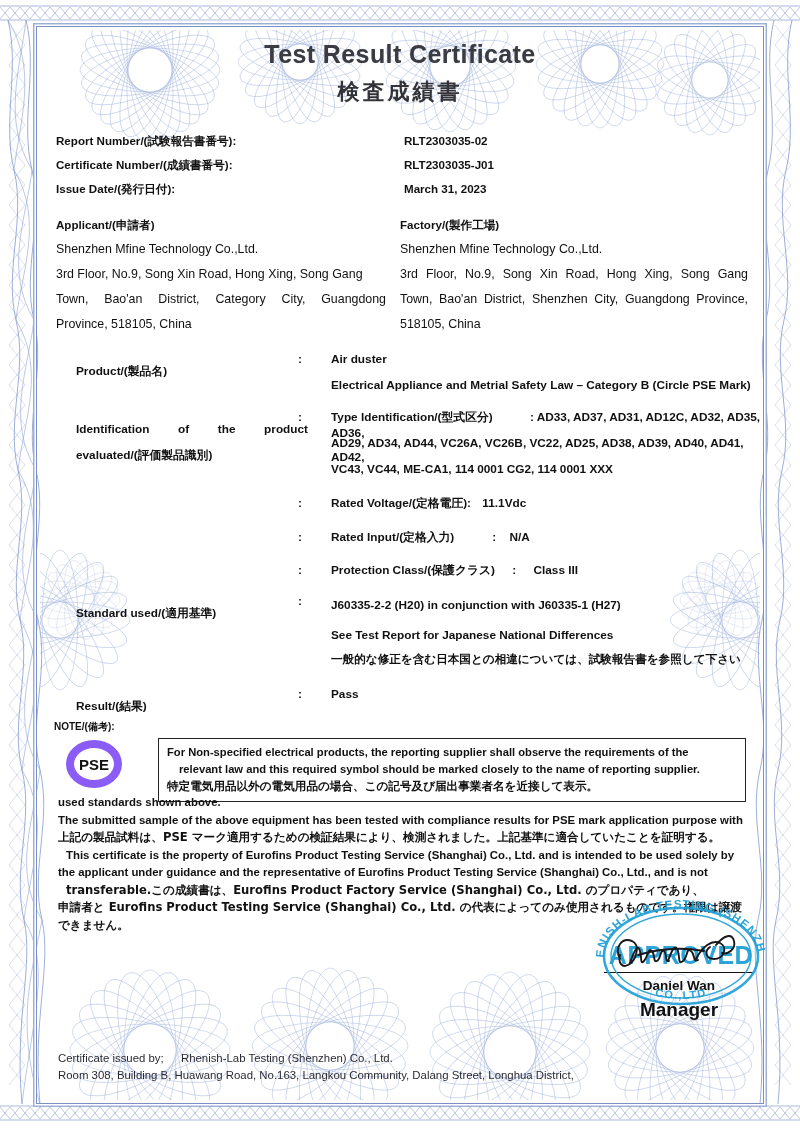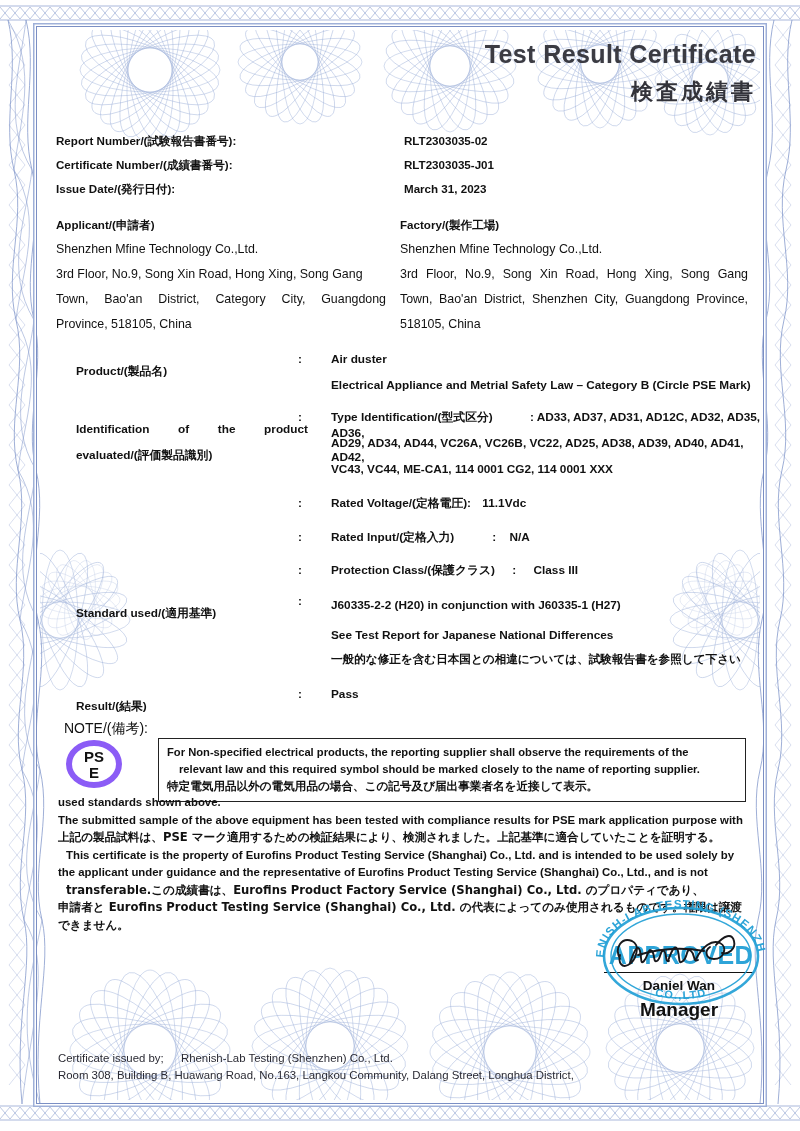--- a/index.html
+++ b/index.html
@@ -36,21 +36,21 @@
   
   .content {
     position: absolute;
     left: 44px; top: 32px;
     width: 712px; height: 1066px;
     color: #111111;
   }
 
   .title-area {
     position: absolute; left: 0; top: 8px; width: 712px;
-    text-align: right;
+    text-align: center;
   }
   .title-en {
     font-size: 25px;
     font-weight: bold;
     letter-spacing: 0.4px;
     color: #3b3b42;
     text-shadow: 0 0 1px rgba(90,110,160,.35);
   }
   .title-jp {
     margin-top: 8px;
@@ -76,27 +76,27 @@
   
   .row { position: absolute; left: 12px; width: 690px; font-size: 11.8px; }
   .row .lbl { position: absolute; left: 0; top: 12px; font-weight: bold; width: 230px; margin-left: 20px; }
   .row .lbl.spread { display: flex; justify-content: space-between; }
   .row .colon { position: absolute; left: 242px; top: 0; font-weight: bold; }
   .row .val { position: absolute; left: 275px; top: 0; font-weight: bold; width: 420px; }
   .row .val.wide { width: 430px; }
   .jp { font-family: "DejaVu Sans", sans-serif; font-size: 11.6px; font-weight: bold; }
 
   
-  .note-label { position: absolute; left: 20px; font-size: 14px; font-weight: normal; }
+  .note-label { position: absolute; left: 10px; font-size: 10px; font-weight: bold; }
   .pse {
     position: absolute;
     width: 56px; height: 48px;
-    border: 6px solid #8b5cf6;
+    border: 8px solid #8b5cf6;
     border-radius: 50%;
-    display: flex; flex-direction: column;
+    display: flex; 
     align-items: center; justify-content: center;
     font-weight: bold; font-size: 15px; line-height: 15px;
     color: #111;
   }
   .pse .e { font-size: 15px; margin-top: 1px; }
 
   .notebox {
     position: absolute;
     border: 1px solid #222;
     padding: 5px 8px 6px 8px;

